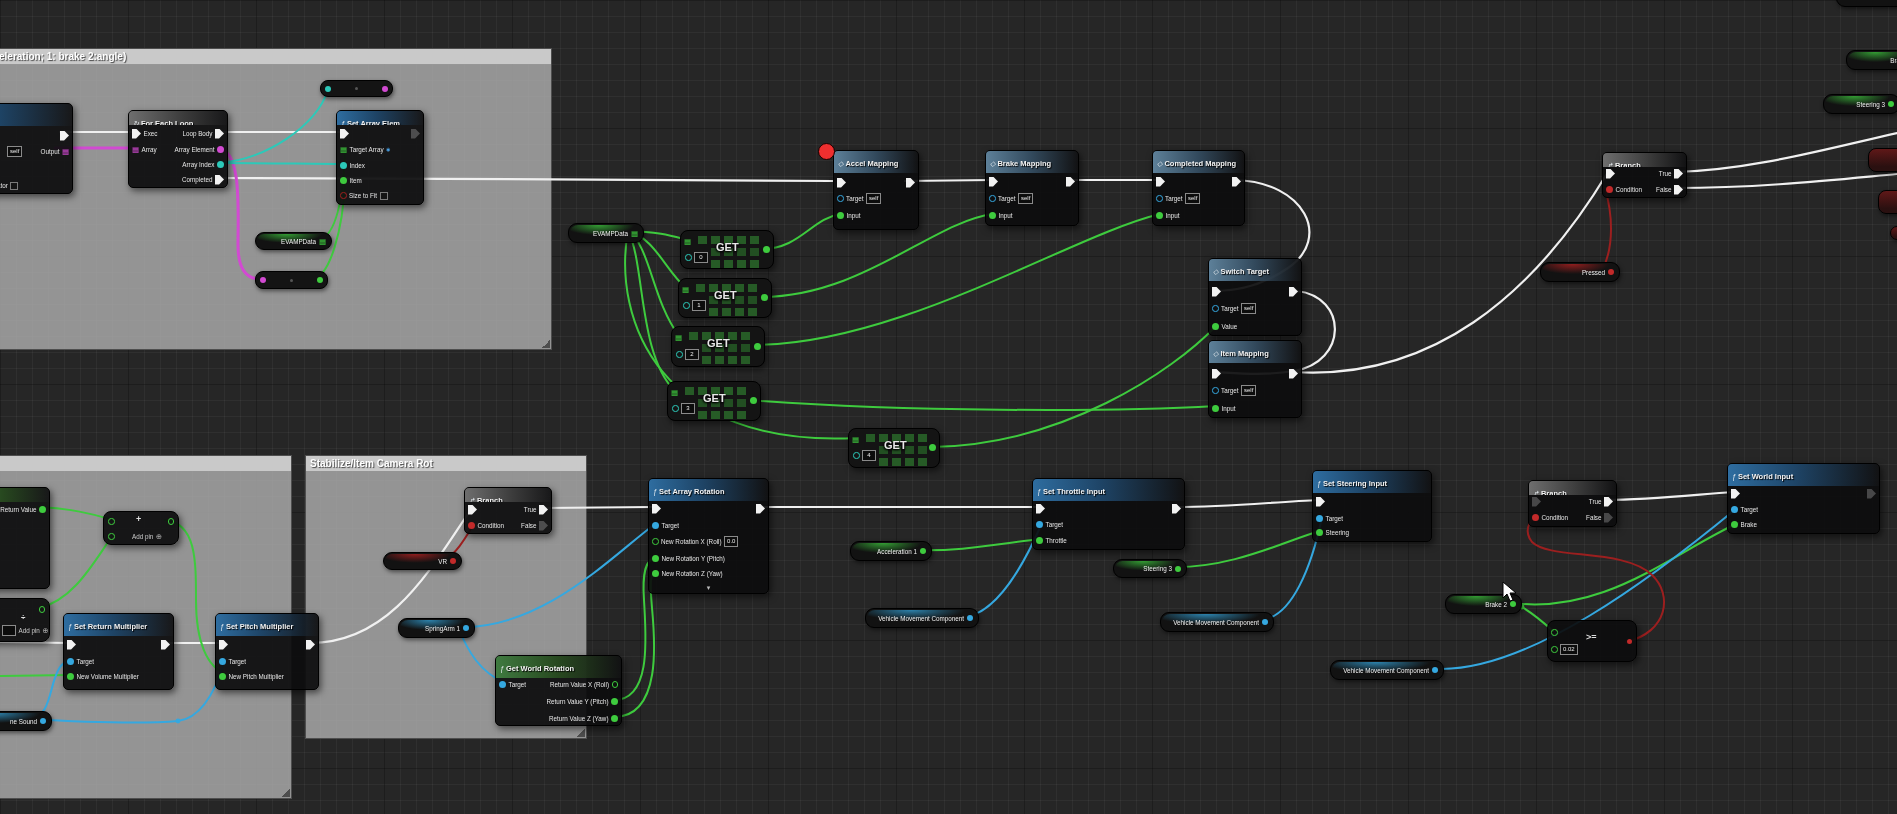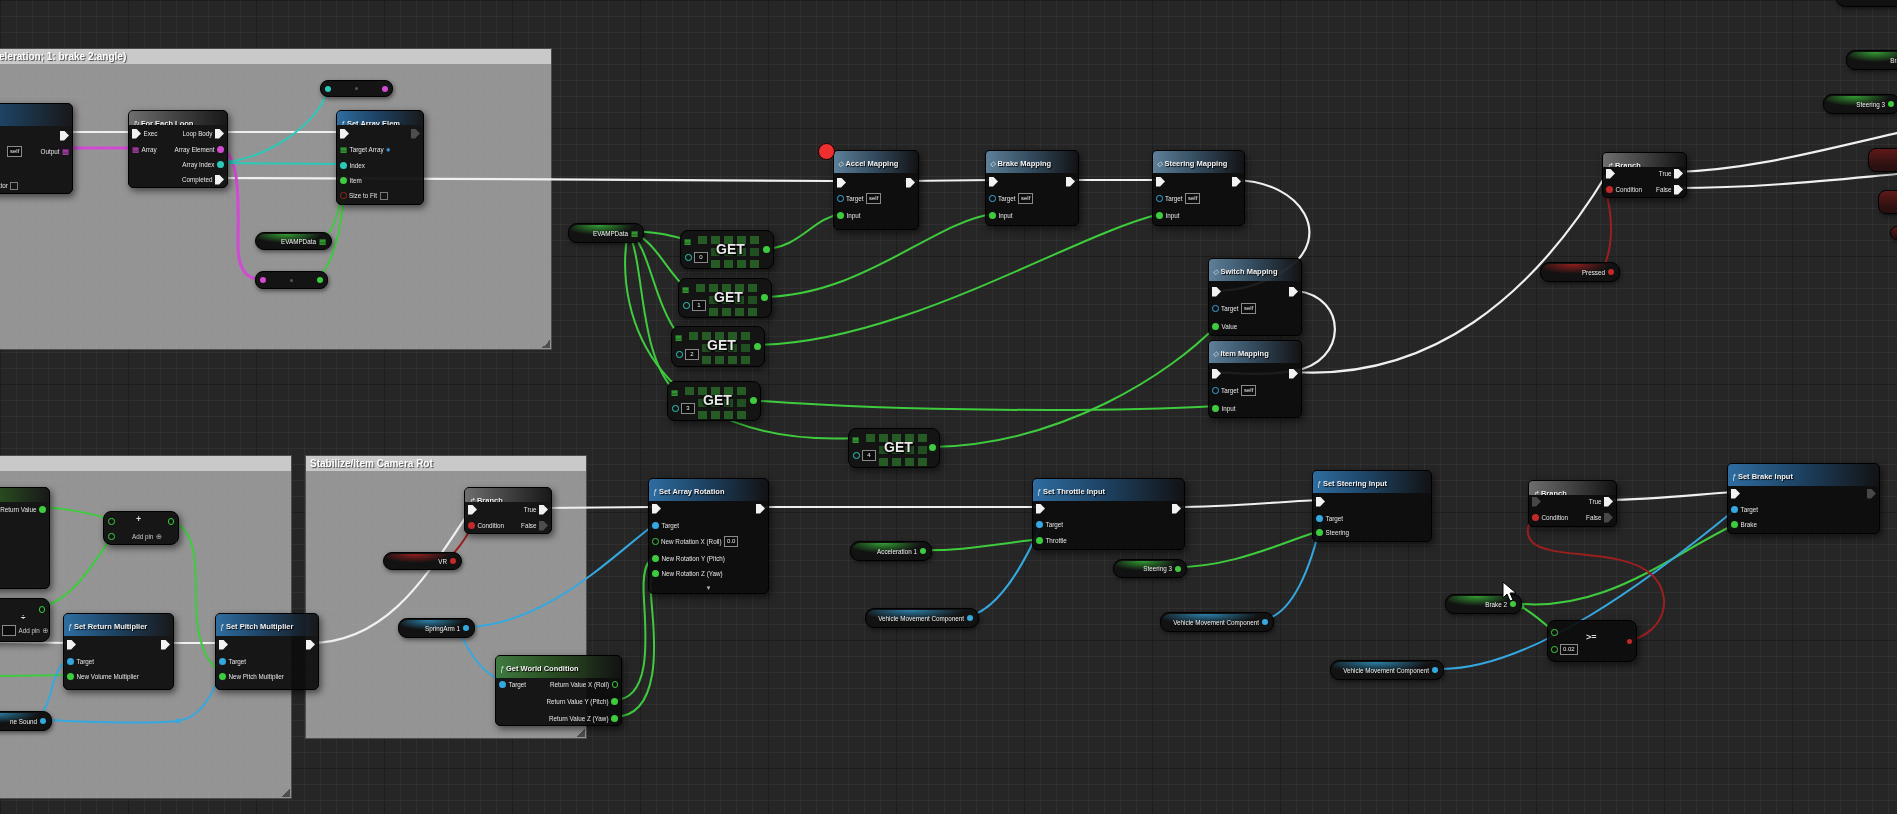--- a/index.html
+++ b/index.html
@@ -46,21 +46,21 @@
     font-size:6.3px;color:#f0f0f0;box-shadow:1px 2px 4px rgba(0,0,0,.5);}
   .pill .glow{position:absolute;inset:1px;border-radius:8px;pointer-events:none;
     background:radial-gradient(ellipse 70% 90% at 40% 0%,var(--g) 0%,transparent 70%);opacity:.75;}
   .pill span{position:relative;}
   .getn{position:absolute;background:#141414;border:1px solid #000;border-radius:8px;z-index:3;
     box-shadow:2px 3px 6px rgba(0,0,0,.5);overflow:hidden;}
   .gsq{position:absolute;left:17px;top:5px;width:9px;height:8px;background:rgba(52,150,52,.55);
     box-shadow:13px 0 rgba(52,150,52,.55),26px 0 rgba(52,150,52,.55),39px 0 rgba(52,150,52,.55),52px 0 rgba(52,150,52,.55),
     13px 12px rgba(52,150,52,.45),26px 12px rgba(52,150,52,.45),39px 12px rgba(52,150,52,.45),52px 12px rgba(52,150,52,.45),
     13px 24px rgba(52,150,52,.55),26px 24px rgba(52,150,52,.55),39px 24px rgba(52,150,52,.55),52px 24px rgba(52,150,52,.55);}
-  .gettx{position:absolute;left:35px;top:10px;font-weight:bold;font-size:14px;color:#e8e8e8;
+  .gettx{position:absolute;left:35px;top:10px;font-weight:bold;font-size:11px;color:#e8e8e8;
     text-shadow:1px 1px 2px #000,-1px 1px 2px #000;}
   .reroute{position:absolute;background:#141414;border:1px solid #000;border-radius:8px;z-index:3;
     display:flex;align-items:center;justify-content:space-between;padding:0 4px;box-shadow:1px 2px 4px rgba(0,0,0,.5);}
   .dot{width:3px;height:3px;border-radius:50%;background:#555;}
   .bp{position:absolute;width:15px;height:15px;border-radius:50%;background:#ee2f2f;border:1.5px solid #1a0000;z-index:4;}
   .frag{position:absolute;border-radius:8px;border:1px solid #000;z-index:3;
     background:linear-gradient(180deg,#5f1818 0%,#2a1010 80%);box-shadow:1px 2px 4px rgba(0,0,0,.5);}
   .chev{position:absolute;left:0;right:0;text-align:center;color:#bbb;font-size:7px;}
   .cursor{position:absolute;z-index:6;}
 </style>
@@ -351,39 +351,39 @@
       <span class="pc h" style="--c:#35a8e0;"></span>
       <span>Target</span>
       <span class="vb">self</span>
     </div>
   <div class="r" style="left:3px;top:59px;">
       <span class="pc" style="--c:#3ecb3e;"></span>
       <span>Input</span>
     </div>
 </div>
 <div class="node" style="left:1152px;top:150px;width:91px;height:74px;">
-  <div class="nhead map"><span class="hicon">◇</span><span class="ntitle">Steering Mapping</span><br></div>
+  <div class="nhead map"><span class="hicon">◇</span><span class="ntitle">Completed Mapping</span><br></div>
   <div class="r" style="left:3px;top:25px;">
       <span class="pe"></span>
     </div>
   <div class="r rr" style="right:3px;top:25px;">
       <span class="pe"></span>
     </div>
   <div class="r" style="left:3px;top:42px;">
       <span class="pc h" style="--c:#35a8e0;"></span>
       <span>Target</span>
       <span class="vb">self</span>
     </div>
   <div class="r" style="left:3px;top:59px;">
       <span class="pc" style="--c:#3ecb3e;"></span>
       <span>Input</span>
     </div>
 </div>
 <div class="node" style="left:1208px;top:258px;width:92px;height:76px;">
-  <div class="nhead map"><span class="hicon">◇</span><span class="ntitle">Switch Mapping</span><br></div>
+  <div class="nhead map"><span class="hicon">◇</span><span class="ntitle">Switch Target</span><br></div>
   <div class="r" style="left:3px;top:27px;">
       <span class="pe"></span>
     </div>
   <div class="r rr" style="right:3px;top:27px;">
       <span class="pe"></span>
     </div>
   <div class="r" style="left:3px;top:44px;">
       <span class="pc h" style="--c:#35a8e0;"></span>
       <span>Target</span>
       <span class="vb">self</span>
@@ -502,21 +502,21 @@
       <span>New Rotation Z (Yaw)</span>
     </div>
   <div class="chev" style="bottom:1px;">▾</div>
 </div>
 <div class="pill" style="left:398px;top:618px;width:65px;height:18px;">
   <span class="glow" style="--g:#35a8e0;"></span>
     <span>SpringArm 1</span>
   <span class="pc" style="--c:#35a8e0;width:6px;height:6px;"></span>
 </div>
 <div class="node" style="left:495px;top:655px;width:125px;height:69px;">
-  <div class="nhead pure"><span class="hicon">ƒ</span><span class="ntitle">Get World Condition</span><br></div>
+  <div class="nhead pure"><span class="hicon">ƒ</span><span class="ntitle">Get World Rotation</span><br></div>
   <div class="r" style="left:3px;top:23px;">
       <span class="pc" style="--c:#35a8e0;"></span>
       <span>Target</span>
     </div>
   <div class="r rr" style="right:3px;top:23px;">
       <span class="pc h" style="--c:#3ecb3e;"></span>
       <span>Return Value X (Roll)</span>
     </div>
   <div class="r rr" style="right:3px;top:40px;">
       <span class="pc" style="--c:#3ecb3e;"></span>
@@ -689,21 +689,21 @@
   <div class="r" style="left:3px;top:23px;">
       <span class="pc h" style="--c:#3ecb3e;"></span>
       <span class="vb">0.02</span>
     </div>
   <div style="position:absolute;left:38px;top:11px;color:#ddd;font-size:9px;font-weight:bold;">&gt;=</div>
   <div class="r rr" style="right:4px;top:15px;">
       <span class="pc" style="--c:#c22a2a;width:5px;height:5px;"></span>
     </div>
 </div>
 <div class="node" style="left:1727px;top:463px;width:151px;height:69px;">
-  <div class="nhead fn"><span class="hicon">ƒ</span><span class="ntitle">Set Brake Input</span><br></div>
+  <div class="nhead fn"><span class="hicon">ƒ</span><span class="ntitle">Set World Input</span><br></div>
   <div class="r" style="left:3px;top:24px;">
       <span class="pe"></span>
     </div>
   <div class="r rr" style="right:3px;top:24px;">
       <span class="pe h"></span>
     </div>
   <div class="r" style="left:3px;top:40px;">
       <span class="pc" style="--c:#35a8e0;"></span>
       <span>Target</span>
     </div>

